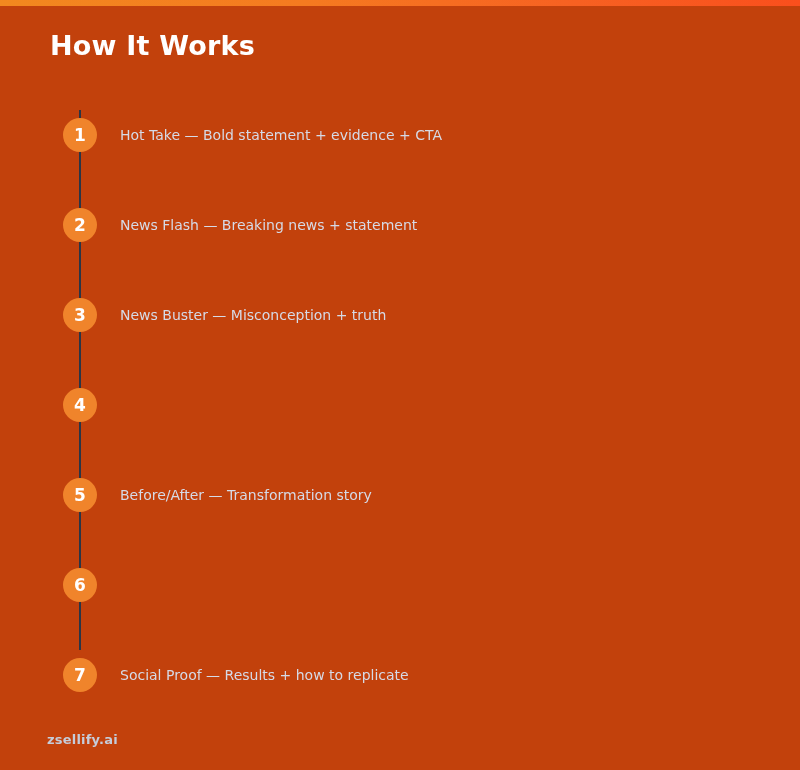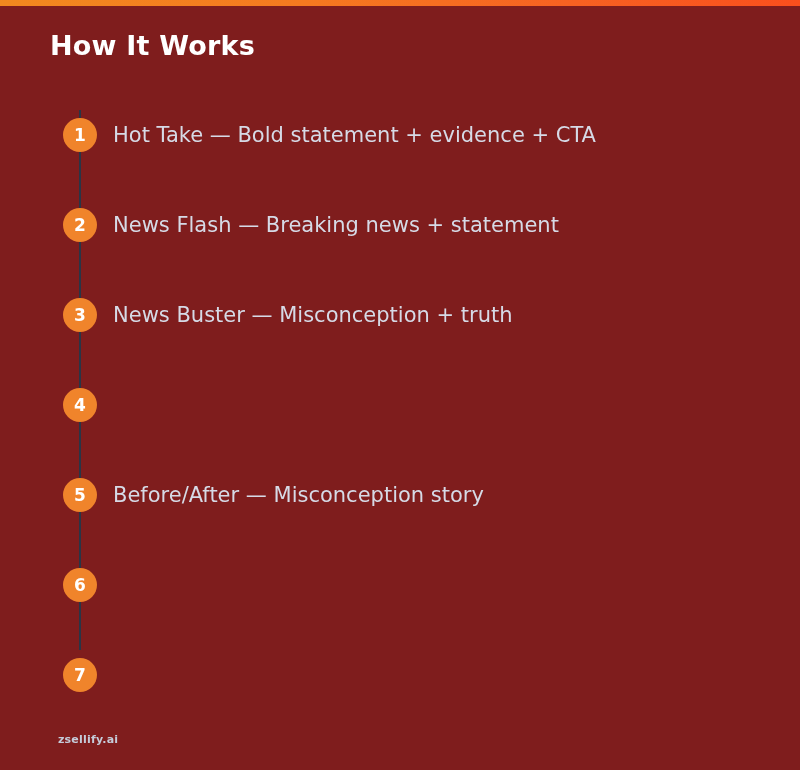--- a/index.html
+++ b/index.html
@@ -10,21 +10,21 @@
     width: 800px;
     height: 770px;
     background: #0d0d12;
     font-family: "DejaVu Sans", sans-serif;
     overflow: hidden;
   }
   .slide {
     position: relative;
     width: 800px;
     height: 770px;
-    background: #7f1d1d;
+    background: #c2410c;
     box-sizing: border-box;
   }
   .accent-bar {
     position: absolute;
     top: 0;
     left: 0;
     width: 800px;
     height: 6px;
     background: linear-gradient(90deg, #f2881f 0%, #f57a20 38%, #f76122 72%, #fa4f1d 100%);
   }
@@ -78,36 +78,36 @@
     font-family: "DejaVu Sans", sans-serif;
     font-size: 17px;
     font-weight: bold;
     color: #ffffff;
     line-height: 1;
     box-sizing: border-box;
     z-index: 2;
   }
   .step-label {
     position: absolute;
-    left: 113px;
+    left: 120px;
     top: 50%;
     transform: translateY(-50%);
     font-family: "DejaVu Sans", sans-serif;
-    font-size: 21px;
+    font-size: 14px;
     font-weight: normal;
     color: #d6dae6;
     line-height: 22px;
     white-space: nowrap;
   }
   .footer-brand {
     position: absolute;
-    left: 58px;
+    left: 47px;
     top: 731px;
     font-family: "DejaVu Sans", sans-serif;
-    font-size: 11px;
+    font-size: 13px;
     font-weight: bold;
     color: #c5ccda;
     letter-spacing: 0.2px;
     line-height: 18px;
     white-space: nowrap;
   }
 </style>
 </head>
 <body>
 
@@ -135,28 +135,29 @@
       <div class="step-badge">3</div>
       <div class="step-label">News Buster — Misconception + truth</div>
     </div>
 
     <div class="step-row">
       <div class="step-badge">4</div>
     </div>
 
     <div class="step-row">
       <div class="step-badge">5</div>
-      <div class="step-label">Before/After — Misconception story</div>
+      <div class="step-label">Before/After — Transformation story</div>
     </div>
 
     <div class="step-row">
       <div class="step-badge">6</div>
     </div>
 
     <div class="step-row">
       <div class="step-badge">7</div>
+      <div class="step-label">Social Proof — Results + how to replicate</div>
     </div>
 
   </div>
 
   <div class="footer-brand">zsellify.ai</div>
 
 </div>
 
 </body></html>

